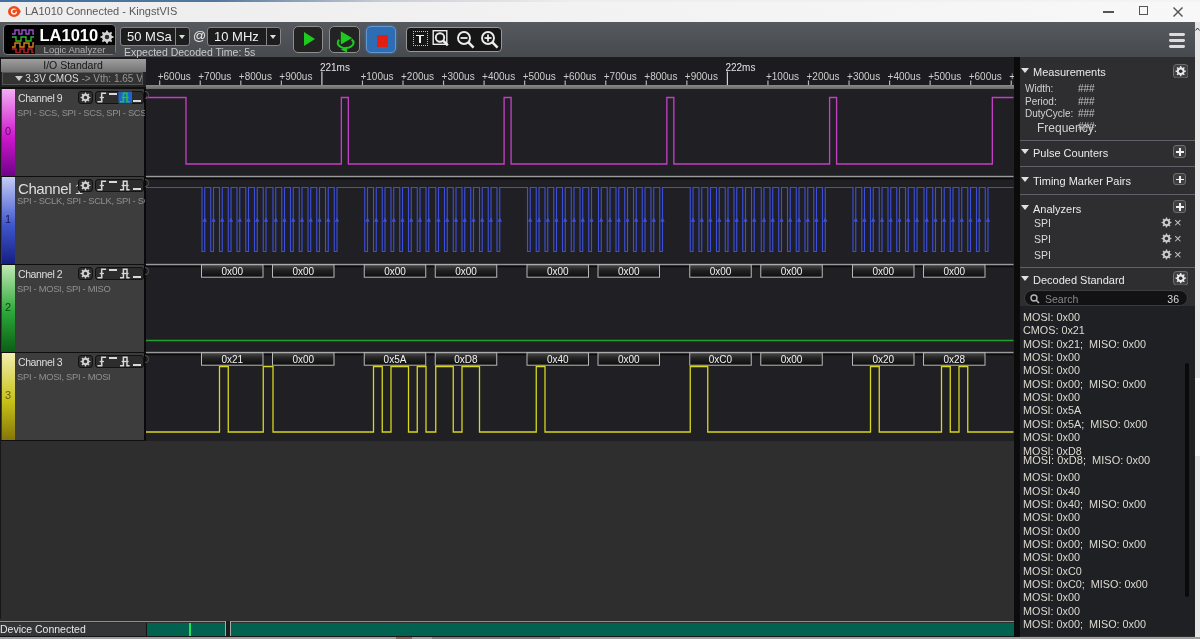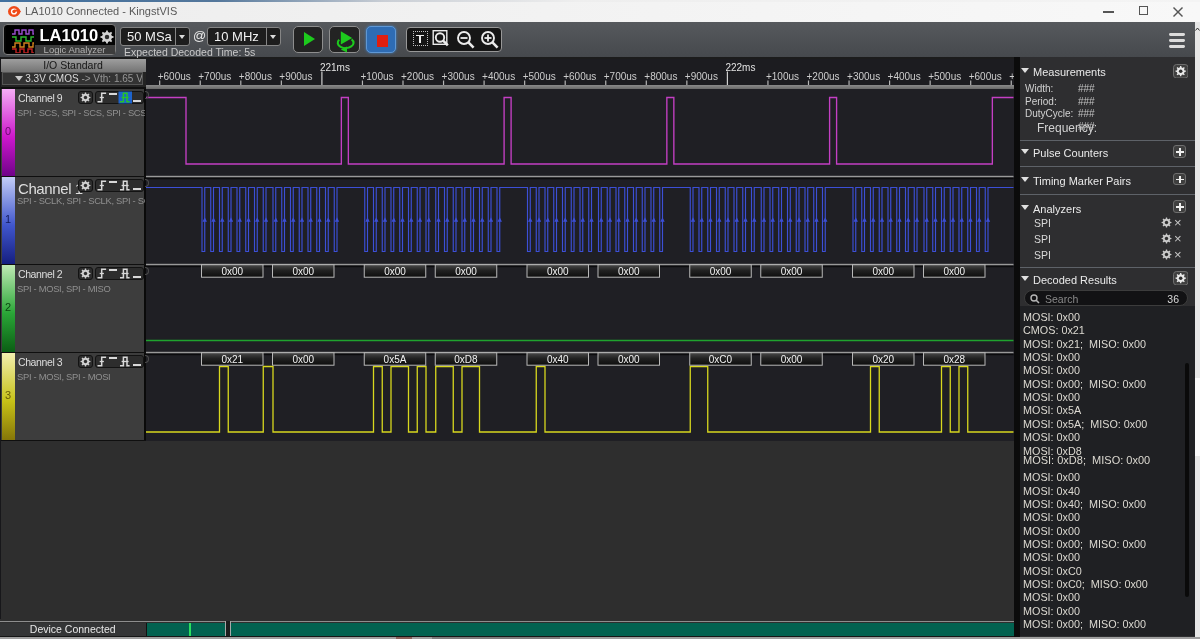--- a/index.html
+++ b/index.html
@@ -342,21 +342,21 @@
     <circle cx="5.5" cy="5.5" r="1.70" fill="#2e2e2e"></circle>
   </svg>
 <div style="position:absolute;left:1174px;top:230.5px;font-size:13px;color:#c8c8c8">×</div>
 <div style="position:absolute;left:1034px;top:248.5px;font-size:10.5px;color:#d8d8d8">SPI</div>
 <svg width="11" height="11" viewBox="0 0 11 11" style="position:absolute;left:1161px;top:249.0px">
     <path d="M10.46,4.89 L10.46,6.11 L9.23,6.24 L8.66,7.61 L9.44,8.58 L8.58,9.44 L7.61,8.66 L6.24,9.23 L6.11,10.46 L4.89,10.46 L4.76,9.23 L3.39,8.66 L2.42,9.44 L1.56,8.58 L2.34,7.61 L1.77,6.24 L0.54,6.11 L0.54,4.89 L1.77,4.76 L2.34,3.39 L1.56,2.42 L2.42,1.56 L3.39,2.34 L4.76,1.77 L4.89,0.54 L6.11,0.54 L6.24,1.77 L7.61,2.34 L8.58,1.56 L9.44,2.42 L8.66,3.39 L9.23,4.76 Z" fill="#c8c8c8"></path>
     <circle cx="5.5" cy="5.5" r="1.70" fill="#2e2e2e"></circle>
   </svg>
 <div style="position:absolute;left:1174px;top:246.5px;font-size:13px;color:#c8c8c8">×</div>
 <div style="position:absolute;left:1021px;top:275.5px;width:0;height:0;border-left:4.5px solid transparent;border-right:4.5px solid transparent;border-top:5.5px solid #e0e0e0"></div>
-<div style="position:absolute;left:1033px;top:273.5px;font-size:11px;color:#eaeaea">Decoded Results</div>
+<div style="position:absolute;left:1033px;top:273.5px;font-size:11px;color:#eaeaea">Decoded Standard</div>
 <svg width="15.5" height="14.5" viewBox="0 0 15.5 14.5" style="position:absolute;left:1172.5px;top:270.5px">
     <rect x="0.5" y="0.5" width="14.5" height="13.5" rx="3" fill="#3f3f3f" stroke="#6e6e6e"></rect>
     <path d="M12.86,6.57 L12.86,7.83 L11.58,7.97 L10.99,9.40 L11.80,10.40 L10.90,11.30 L9.90,10.49 L8.47,11.08 L8.33,12.36 L7.07,12.36 L6.93,11.08 L5.50,10.49 L4.50,11.30 L3.60,10.40 L4.41,9.40 L3.82,7.97 L2.54,7.83 L2.54,6.57 L3.82,6.43 L4.41,5.00 L3.60,4.00 L4.50,3.10 L5.50,3.91 L6.93,3.32 L7.07,2.04 L8.33,2.04 L8.47,3.32 L9.90,3.91 L10.90,3.10 L11.80,4.00 L10.99,5.00 L11.58,6.43 Z" fill="#e8e8e8"></path>
     <circle cx="7.7" cy="7.2" r="1.77" fill="#2e2e2e"></circle>
   </svg>
 <div style="position:absolute;left:1019.5px;top:140px;width:175px;height:1px;background:#5e6268"></div>
 <div style="position:absolute;left:1019.5px;top:165.5px;width:175px;height:1px;background:#5e6268"></div>
 <div style="position:absolute;left:1019.5px;top:194px;width:175px;height:1px;background:#5e6268"></div>
 <div style="position:absolute;left:1019.5px;top:266.5px;width:175px;height:1px;background:#5e6268"></div>
 <div style="position:absolute;left:1024px;top:290px;width:164px;height:15.5px;background:#121214;border:1px solid #3c3c3c;border-radius:8px">
@@ -387,21 +387,21 @@
 <div style="position:absolute;left:1023px;top:538.0px;font-size:10.8px;color:#dddad2;white-space:nowrap">MOSI: 0x00;&nbsp; MISO: 0x00</div>
 <div style="position:absolute;left:1023px;top:551.3px;font-size:10.8px;color:#dddad2;white-space:nowrap">MOSI: 0x00</div>
 <div style="position:absolute;left:1023px;top:564.6px;font-size:10.8px;color:#dddad2;white-space:nowrap">MOSI: 0xC0</div>
 <div style="position:absolute;left:1023px;top:578.0px;font-size:10.8px;color:#dddad2;white-space:nowrap">MOSI: 0xC0;&nbsp; MISO: 0x00</div>
 <div style="position:absolute;left:1023px;top:591.3px;font-size:10.8px;color:#dddad2;white-space:nowrap">MOSI: 0x00</div>
 <div style="position:absolute;left:1023px;top:604.7px;font-size:10.8px;color:#dddad2;white-space:nowrap">MOSI: 0x00</div>
 <div style="position:absolute;left:1023px;top:618.0px;font-size:10.8px;color:#dddad2;white-space:nowrap">MOSI: 0x00;&nbsp; MISO: 0x00</div>
 <div style="position:absolute;left:1184.5px;top:363px;width:4.5px;height:234px;background:#0a0a0a;border-radius:2px"></div>
 
 <div style="position:absolute;left:0;top:621.3px;width:1013.5px;height:1.2px;background:#8e8e8e"></div>
-<div style="position:absolute;left:0;top:622.5px;width:145.5px;height:13.5px;background:#343536;font-size:10.5px;color:#e8e8e8;text-align:center;line-height:13px">Device Connected</div>
+<div style="position:absolute;left:0;top:622.5px;width:145.5px;height:13.5px;background:#343536;font-size:10.5px;color:#e8e8e8;text-align:left;line-height:13px">Device Connected</div>
 <div style="position:absolute;left:145.5px;top:622.5px;width:1.5px;height:13.5px;background:#111"></div>
 <div style="position:absolute;left:147px;top:622.5px;width:866.5px;height:13.5px;background:#026250"></div>
 <div style="position:absolute;left:189px;top:622.5px;width:1.6px;height:13.5px;background:#2ae05e"></div>
 <div style="position:absolute;left:224.5px;top:621.3px;width:6px;height:15.5px;background:#1d1d1d;border-left:1.2px solid #a8a8a8;border-right:1.2px solid #a8a8a8"></div>
 <div style="position:absolute;left:0;top:636px;width:1013.5px;height:1.2px;background:#151515"></div>
 <div style="position:absolute;left:0;top:637px;width:1200px;height:2px;background:#9f9f9f"></div>
 <div style="position:absolute;left:396px;top:637px;width:16px;height:2px;background:#8a5f58"></div>
 <div style="position:absolute;left:432px;top:637px;width:128px;height:2px;background:#7c7c7c"></div>
 
 <div style="position:absolute;left:1195.2px;top:22px;width:4.8px;height:615px;background:#e7e7e7"></div>

